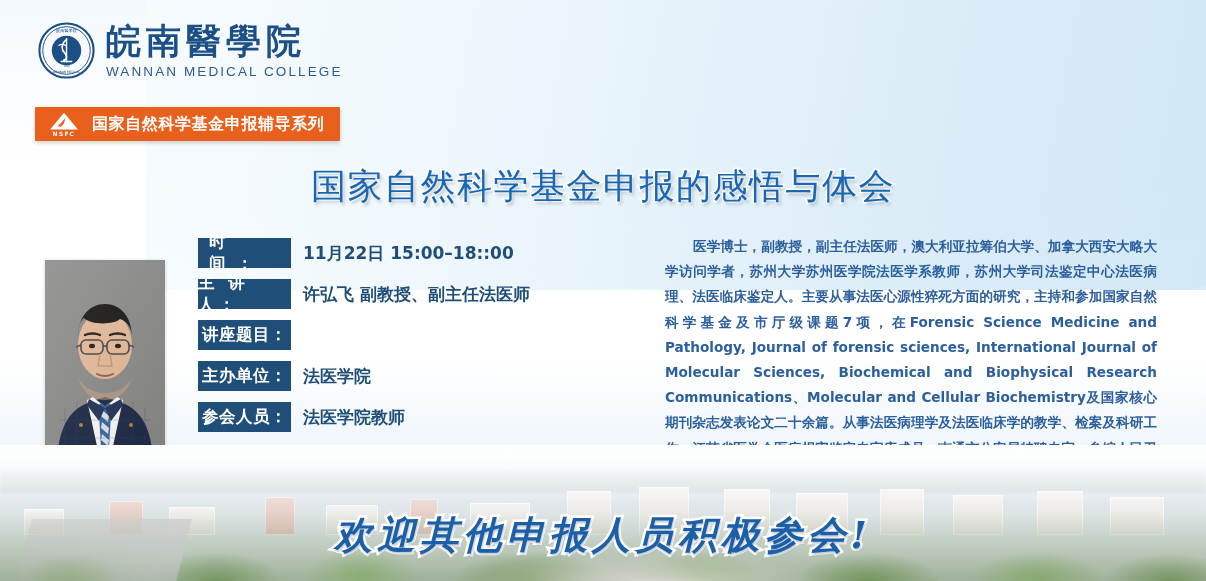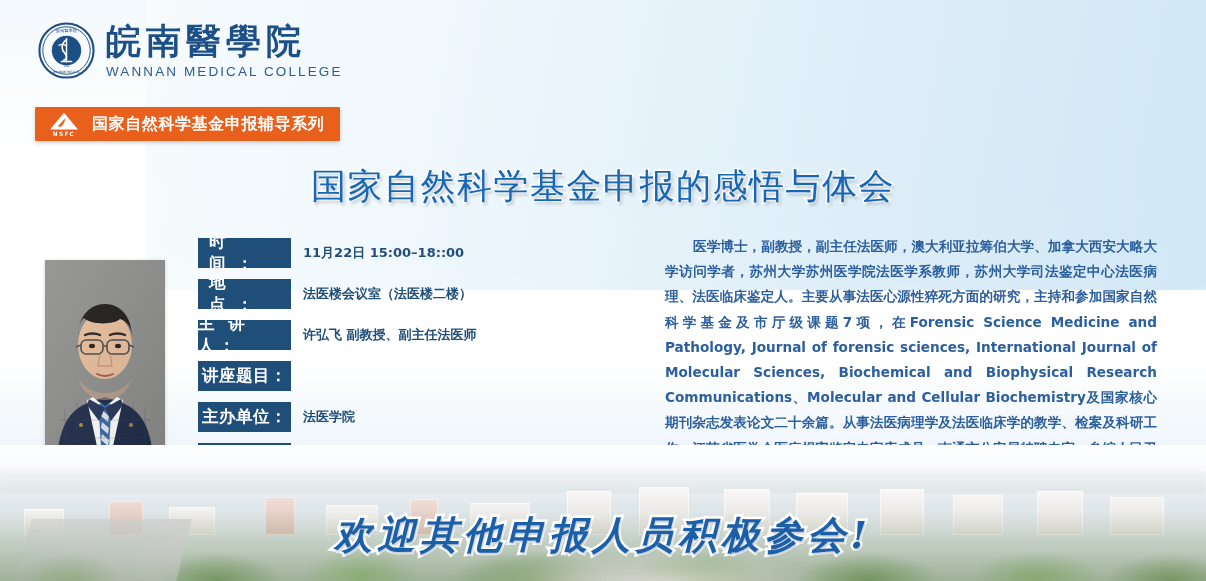--- a/index.html
+++ b/index.html
@@ -90,21 +90,21 @@
 
   
   .info{position:absolute;left:198px;top:238px;}
   .irow{display:flex;align-items:center;height:30px;margin-bottom:11px;}
   .ilabel{width:93px;height:30px;background:#1f4e79;color:#fff;
     display:flex;align-items:center;justify-content:center;
     font-size:16.5px;font-weight:700;letter-spacing:.5px;box-sizing:border-box;
     font-family:"DejaVu Sans","Liberation Sans",sans-serif;}
   .ilabel.sp2{letter-spacing:11px;padding-left:11px;}
   .ilabel.sp1{letter-spacing:4px;padding-left:0;}
-  .ivalue{margin-left:12px;font-size:13px;font-weight:700;color:#1f4e79;
+  .ivalue{margin-left:12px;font-size:17px;font-weight:700;color:#1f4e79;
     white-space:nowrap;font-family:"DejaVu Sans","Liberation Sans",sans-serif;}
 
   
   .bio{position:absolute;left:665px;top:234px;width:492px;
     font-size:13.6px;line-height:25.2px;color:#2c5f9e;text-align:justify;
     text-justify:inter-ideograph;font-weight:600;text-indent:28px;
     font-family:"DejaVu Sans","Liberation Sans",sans-serif;}
 
   
   .slogan{position:absolute;left:0;right:0;bottom:20px;text-align:center;
@@ -196,24 +196,20 @@
       </defs>
     </svg>
   </div>
 
   <div class="info">
     <div class="irow">
       <span class="ilabel sp2">时 间：</span>
       <span class="ivalue">11月22日 15:00–18::00</span>
     </div>
     <div class="irow">
-      <span class="ilabel sp2">地 点：</span>
-      <span class="ivalue">法医楼会议室（法医楼二楼）</span>
-    </div>
-    <div class="irow">
       <span class="ilabel sp1">主 讲 人：</span>
       <span class="ivalue">许弘飞 副教授、副主任法医师</span>
     </div>
     <div class="irow">
       <span class="ilabel">讲座题目：</span>
     </div>
     <div class="irow">
       <span class="ilabel">主办单位：</span>
       <span class="ivalue">法医学院</span>
     </div>

